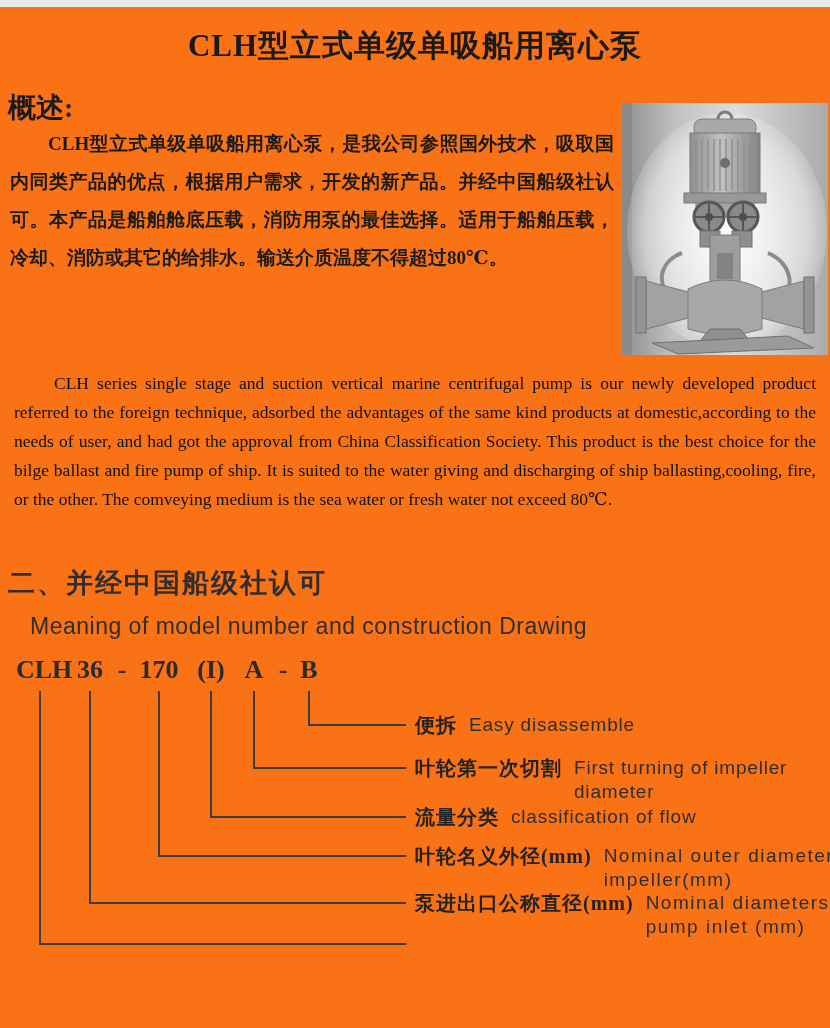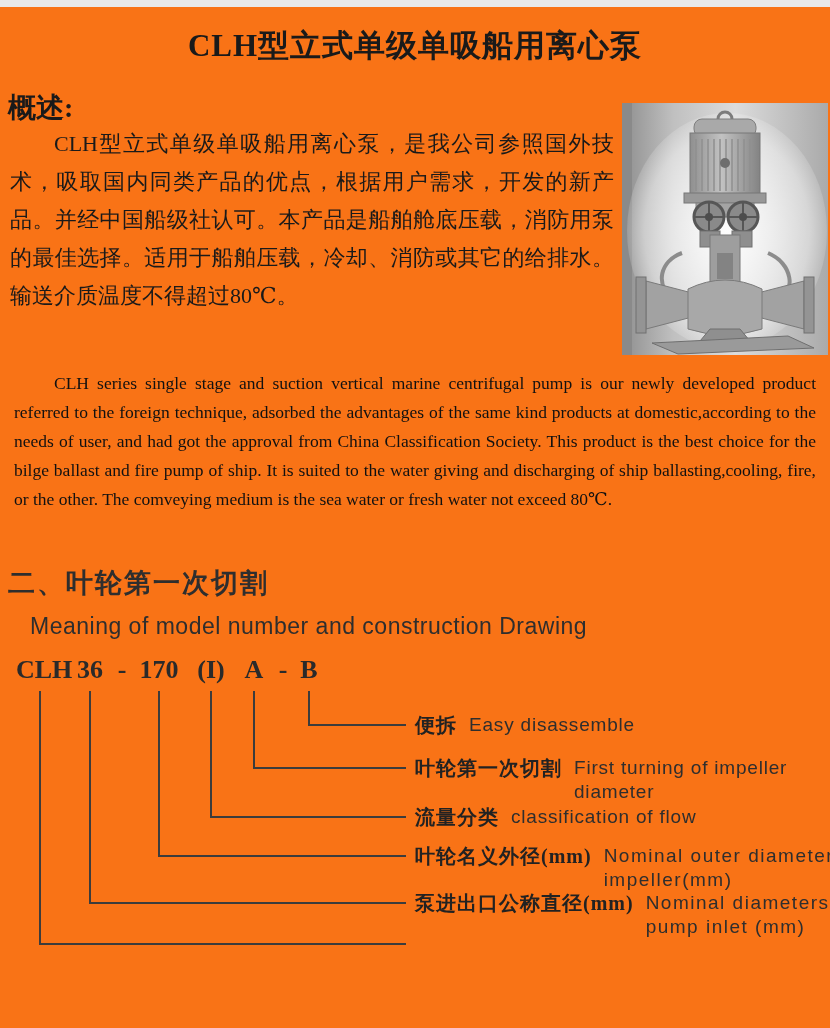--- a/index.html
+++ b/index.html
@@ -13,21 +13,21 @@
     position:absolute;top:18px;left:0;width:100%;
     text-align:center;font-size:31px;font-weight:bold;letter-spacing:1px;
   }
   
   .ov-heading{
     position:absolute;top:82px;left:8px;
     font-size:28px;font-weight:bold;
   }
   .ov-cn{
     position:absolute;top:118px;left:10px;width:604px;
-    font-size:22px;line-height:38px;font-weight:400;
+    font-size:19px;line-height:38px;font-weight:700;
     text-align:justify;text-indent:2em;
   }
   .photo{
     position:absolute;top:96px;left:622px;width:206px;height:252px;
   }
   .ov-en{
     position:absolute;top:362px;left:14px;width:802px;
     font-size:17.5px;line-height:29px;text-align:justify;text-indent:40px;
     color:#111;
   }
@@ -164,21 +164,21 @@
 
       <path d="M66,186 Q103,168 140,186 L140,226 Q103,238 66,226 Z" fill="#a8a8a8" stroke="#7a7a7a"></path>
 
       <path d="M88,226 L118,226 L128,238 L78,238 Z" fill="#8f8f8f" stroke="#6f6f6f"></path>
       <path d="M30,240 L166,233 L192,245 L56,251 Z" fill="#9a9a9a" stroke="#6f6f6f"></path>
     </svg>
   </div>
 
   <div class="ov-en">CLH series single stage and suction vertical marine centrifugal pump is our newly developed product referred to the foreign technique, adsorbed the advantages of the same kind products at domestic,according to the needs of user, and had got the approval from China Classification Society. This product is the best choice for the bilge ballast and fire pump of ship. It is suited to the water giving and discharging of ship ballasting,cooling, fire,  or the other. The comveying medium is the sea water or fresh water not exceed 80℃.</div>
 
-  <div class="sec-cn">二、叶轮第一次切割</div>
+  <div class="sec-cn">二、并经中国船级社认可</div>
   <div class="sec-en">Meaning of model number and construction Drawing</div>
 
   <div class="diagram">
 
     <span class="tok u t-clh">CLH</span>
     <span class="tok u t-65">36</span>
     <span class="tok t-h1">-</span>
     <span class="tok u t-250">170</span>
     <span class="tok u t-i">(I)</span>
     <span class="tok u t-a">A</span>

